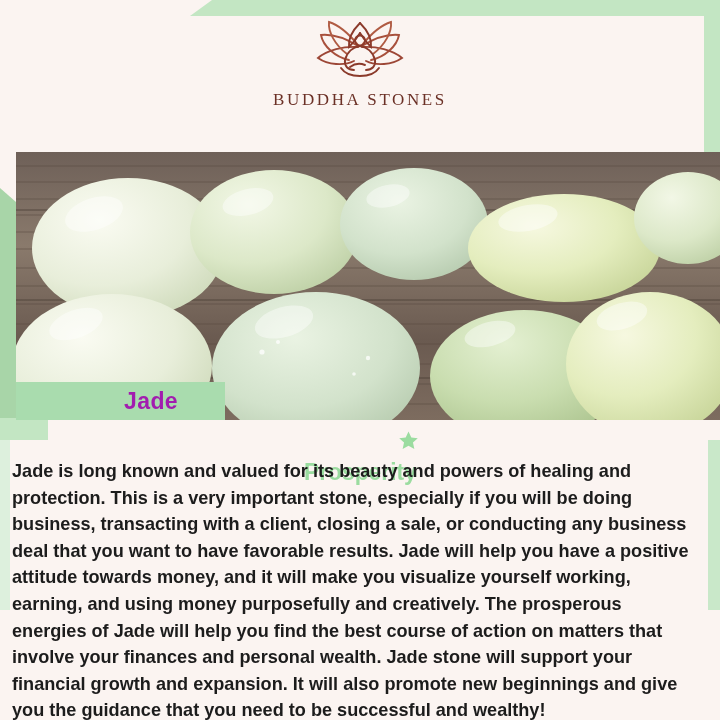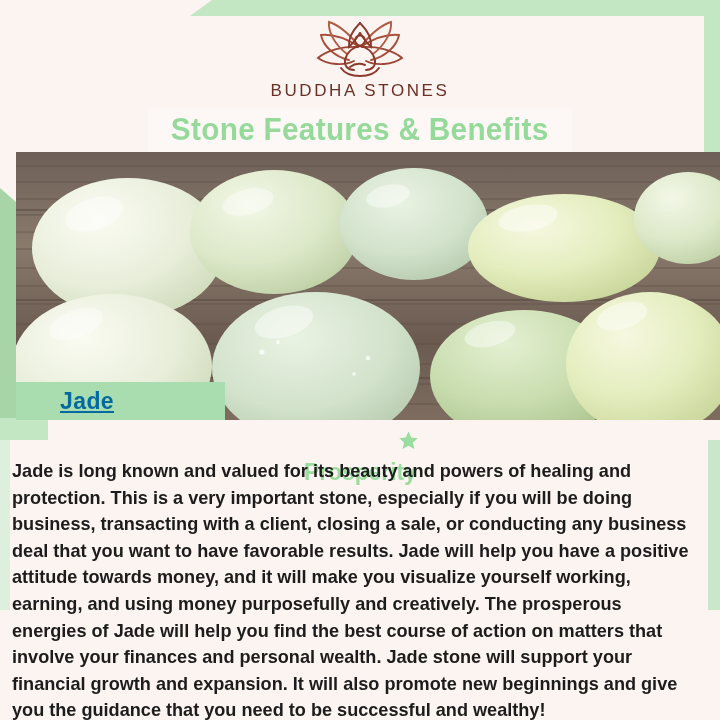--- a/index.html
+++ b/index.html
@@ -84,22 +84,22 @@
     flex-direction: column;
     align-items: center;
     justify-content: flex-start;
   }
   .lotus-icon {
     display: block;
     width: 118px;
     height: 62px;
   }
   .brand-name {
-    margin-top: 3px;
-    font-family: Liberation Sans, sans-serif;
+    margin-top: 12px;
+    font-family: Liberation Serif, serif;
     font-size: 17px;
     letter-spacing: 2.6px;
     color: #6B3026;
     font-weight: 400;
   }
 
   
   .title-banner {
     position: absolute;
     top: 108px;
@@ -142,26 +142,25 @@
     position: absolute;
     left: 16px;
     top: 382px;
     width: 209px;
     height: 38px;
     background: #A9DCAE;
     display: flex;
     align-items: center;
   }
   .jade-label {
-    margin-left: 44px;
+    margin-left: 108px;
     font-size: 23px;
     font-weight: bold;
-    color: #0369a1;
+    color: #a21caf;
     letter-spacing: 0.4px;
-    text-decoration: underline;
   }
 
   
   .benefits {
     position: absolute;
     top: 430px;
     left: 0;
     width: 720px;
     display: flex;
     align-items: center;
@@ -237,23 +236,20 @@
         <path d="M59 30 C52 31 46 36 44 44 C43 50 47 54 53 54" stroke="#8B3A2B"></path>
         <path d="M59 30 C66 31 72 36 74 44 C75 50 71 54 65 54" stroke="#8B3A2B"></path>
 
         <path d="M40 52 C44 58 52 60 59 60 C66 60 74 58 78 52" stroke="#8B3A2B"></path>
         <path d="M49 51 C53 48 59 47 64 49" stroke="#8B3A2B"></path>
       </svg>
     </span>
     <div class="brand-name">BUDDHA STONES</div>
   </div>
 
-  <div class="title-banner">
-    <div class="title-text">Stone Features &amp; Benefits</div>
-  </div>
 
   <div class="photo">
     <svg viewBox="0 0 704 268" preserveAspectRatio="none" xmlns="http://www.w3.org/2000/svg">
       <defs>
         <linearGradient id="wood" x1="0" y1="0" x2="0" y2="1">
           <stop offset="0" stop-color="#6E6058"></stop>
           <stop offset="0.35" stop-color="#8A7A6C"></stop>
           <stop offset="0.7" stop-color="#6A5A50"></stop>
           <stop offset="1" stop-color="#7D6C5F"></stop>
         </linearGradient>

